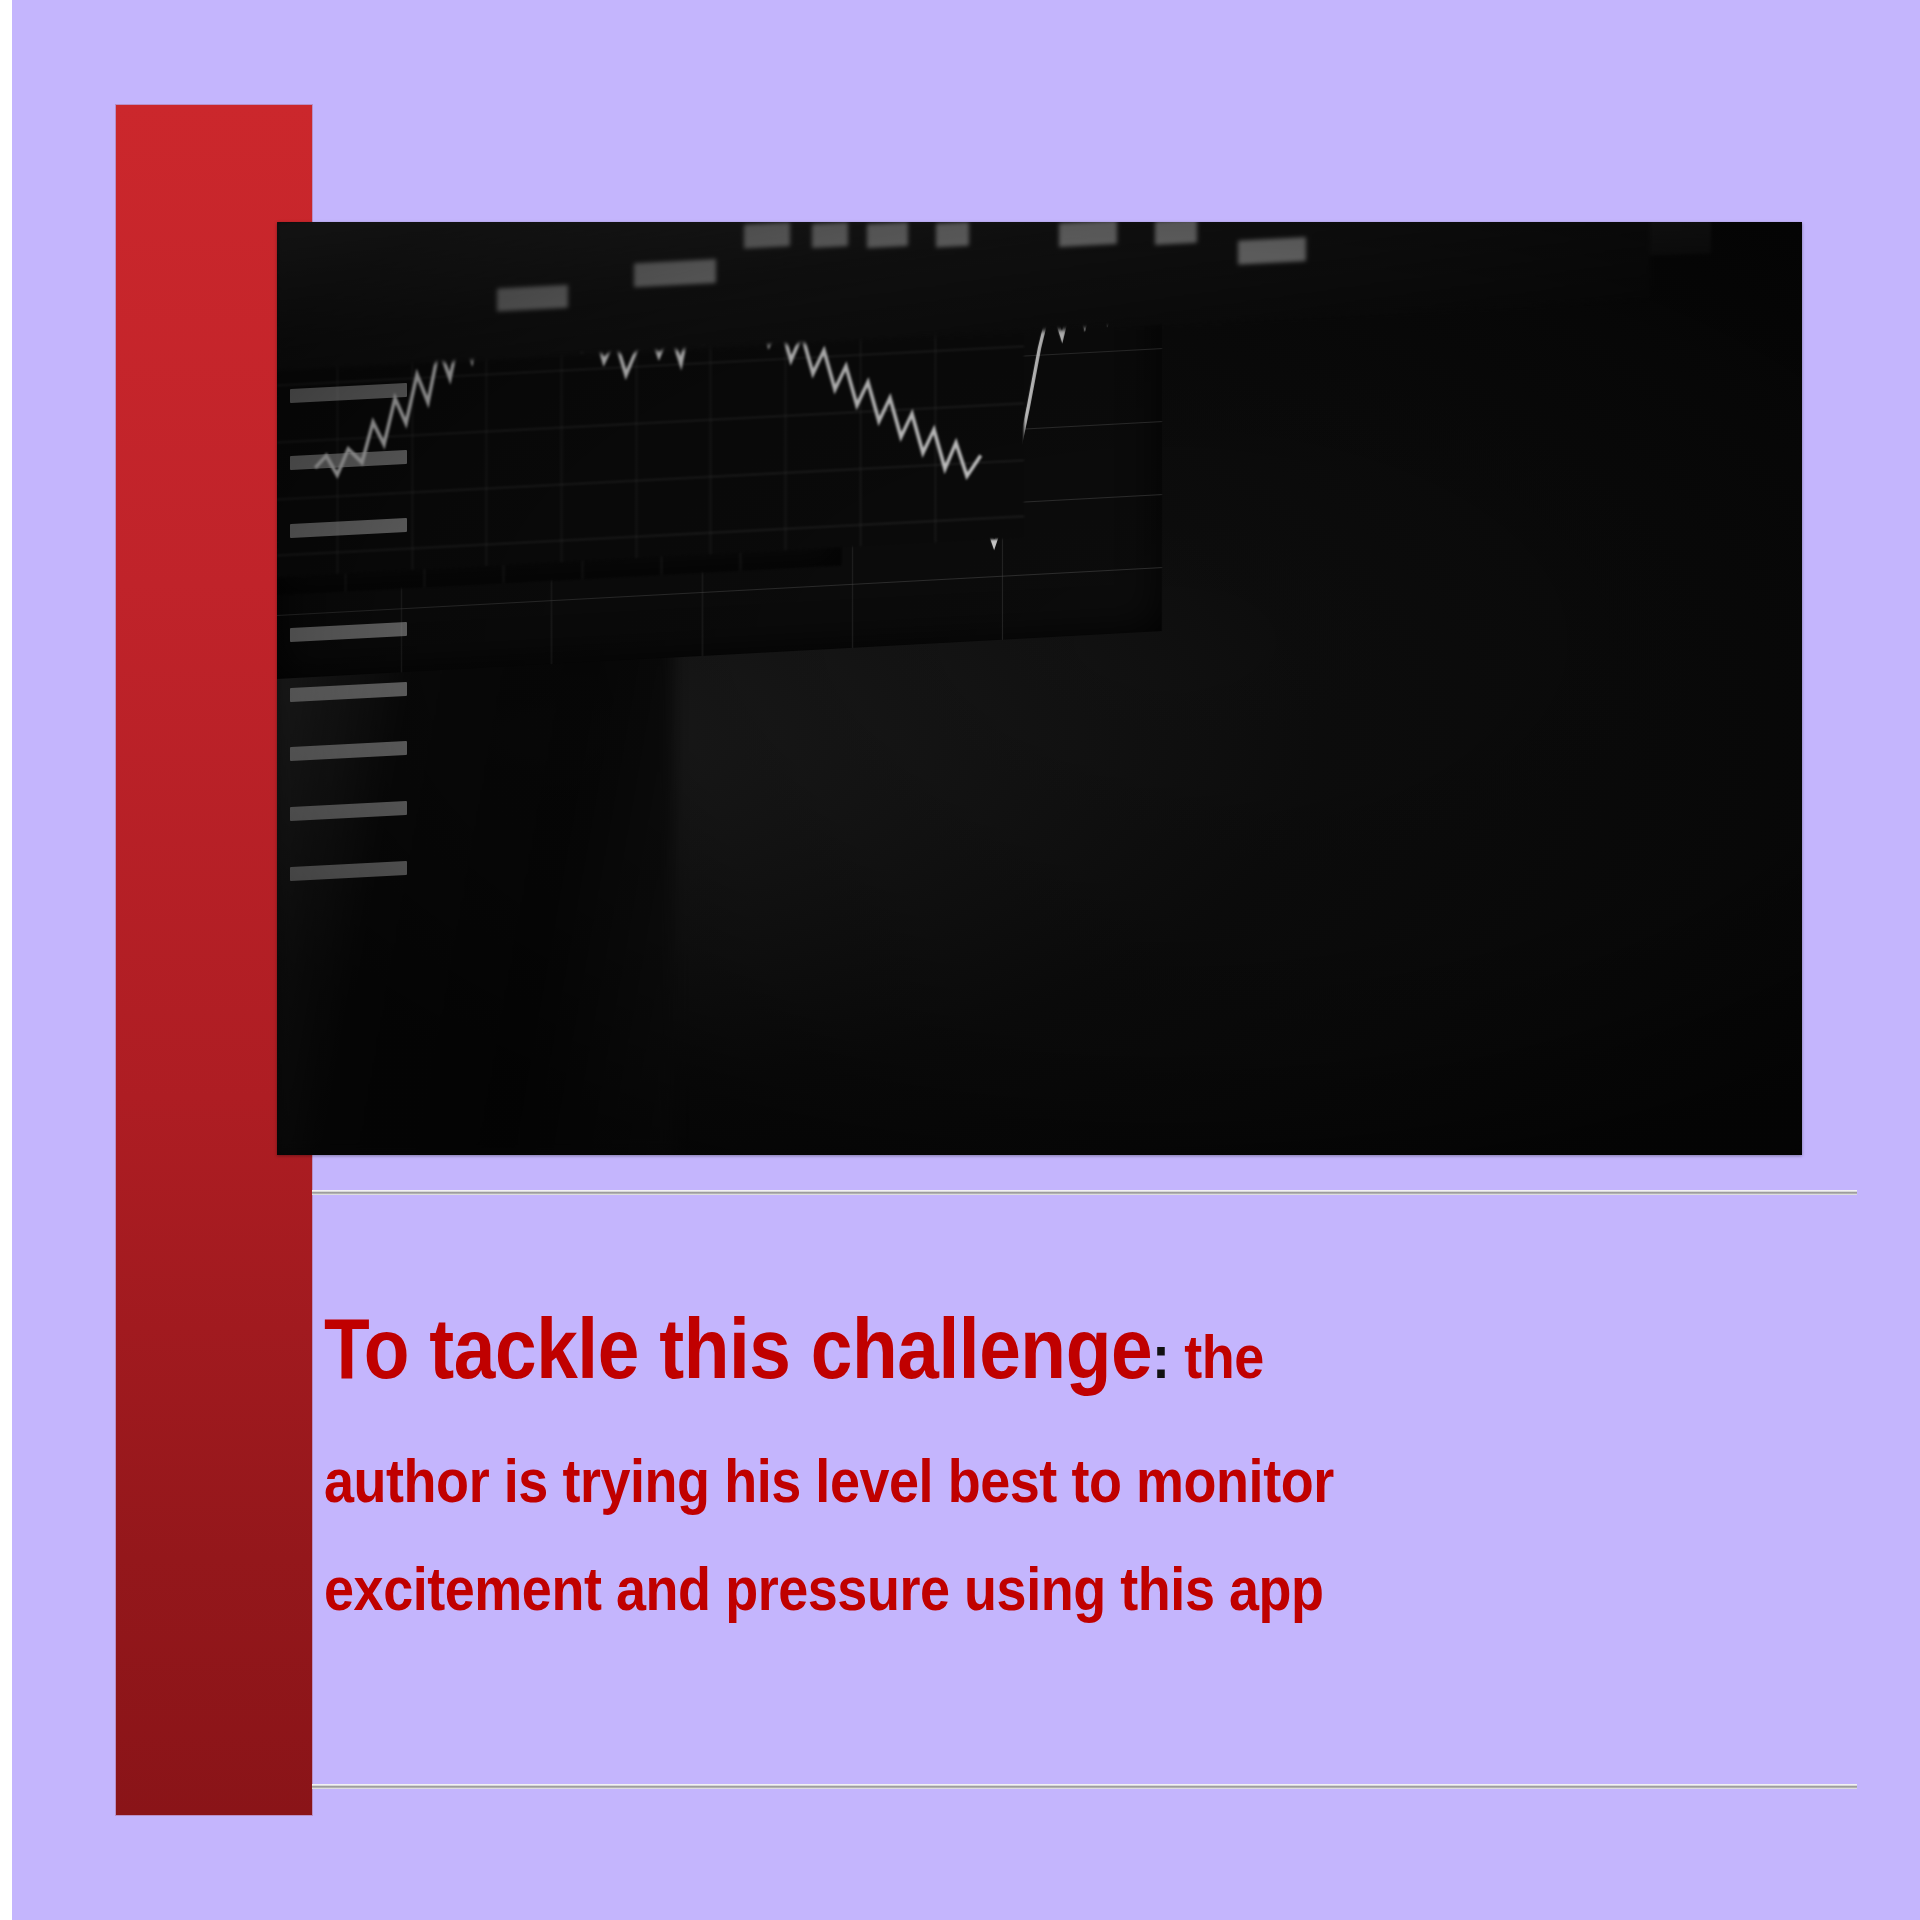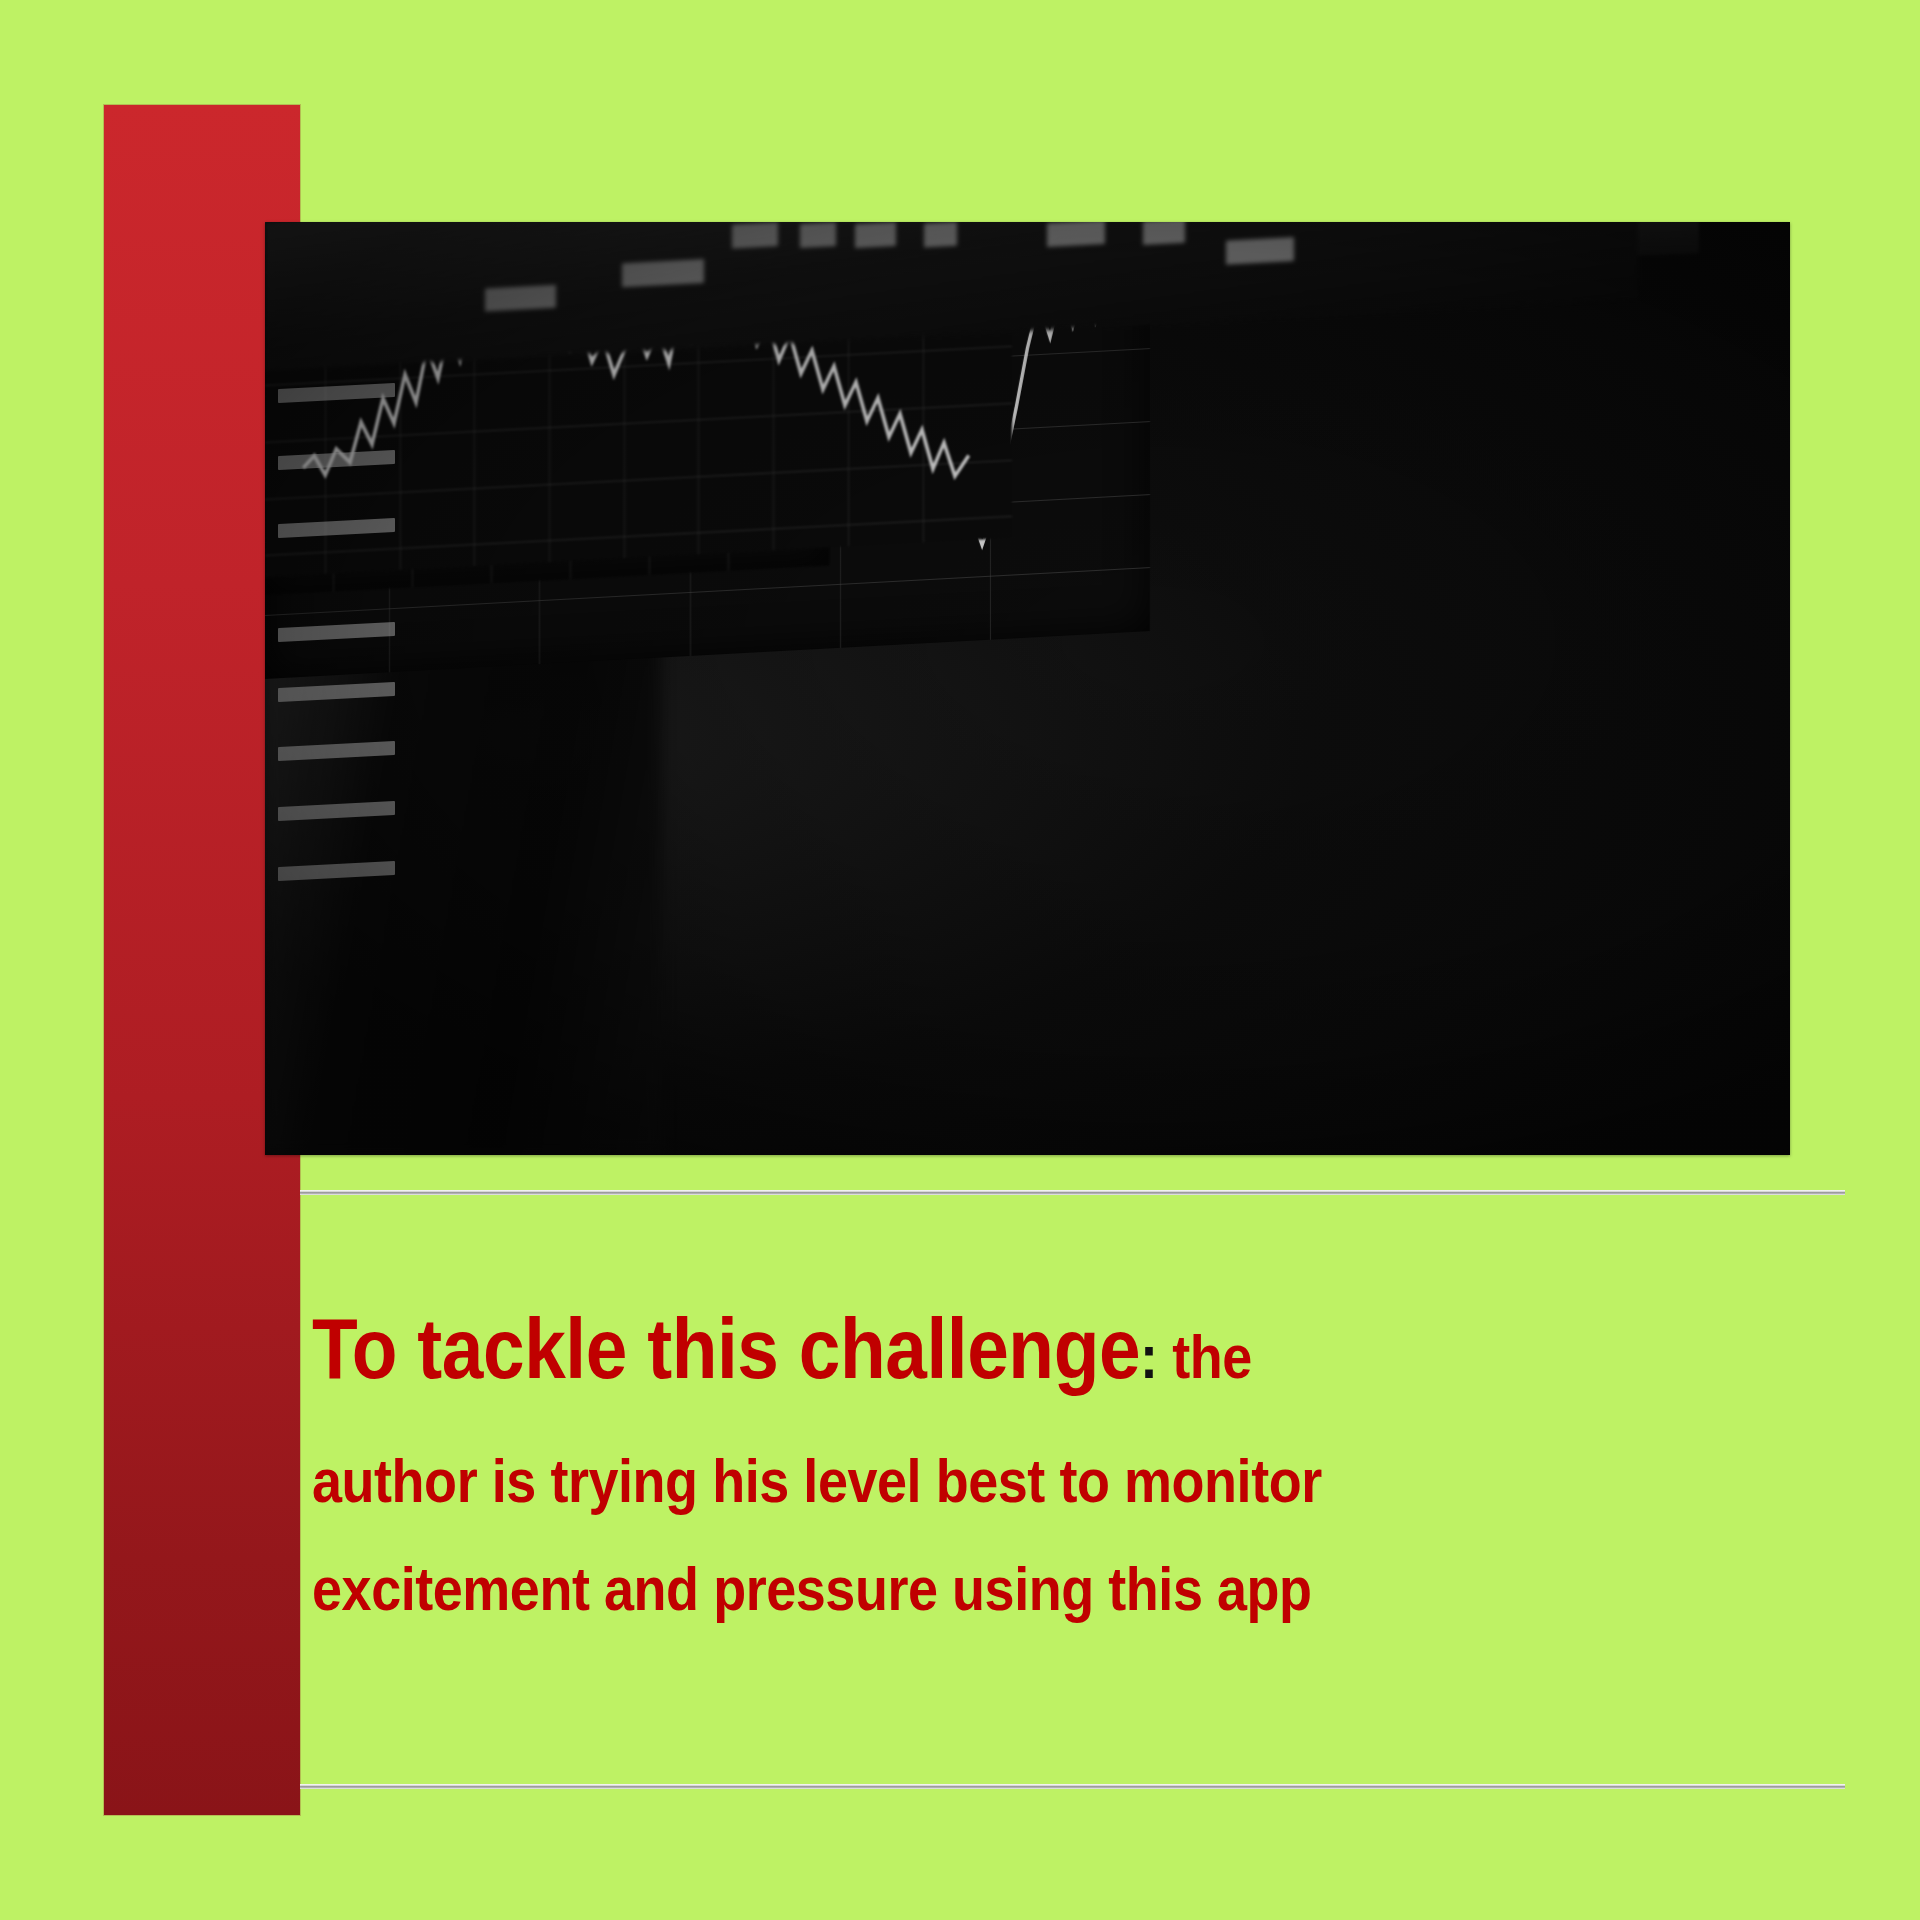--- a/index.html
+++ b/index.html
@@ -5,21 +5,21 @@
   html,body{margin:0;padding:0;}
   body{
     width:1920px;height:1920px;
     background:#ffffff;
     font-family:"Liberation Sans", sans-serif;
     overflow:hidden;
     position:relative;
   }
 
   
-  #slide{position:absolute;inset:0;background:#bef264;}
+  #slide{position:absolute;inset:0;background:#c4b5fd;margin-left:12px;}
 
   
   #accent-bar{
     position:absolute;
     left:104px;top:105px;
     width:196px;height:1710px;
     background:linear-gradient(180deg,#CB272C 0%,#C0232A 28%,#AE1D23 58%,#94171B 85%,#8A1418 100%);
     box-shadow:0 0 0 1px rgba(150,30,30,.25);
   }
 

